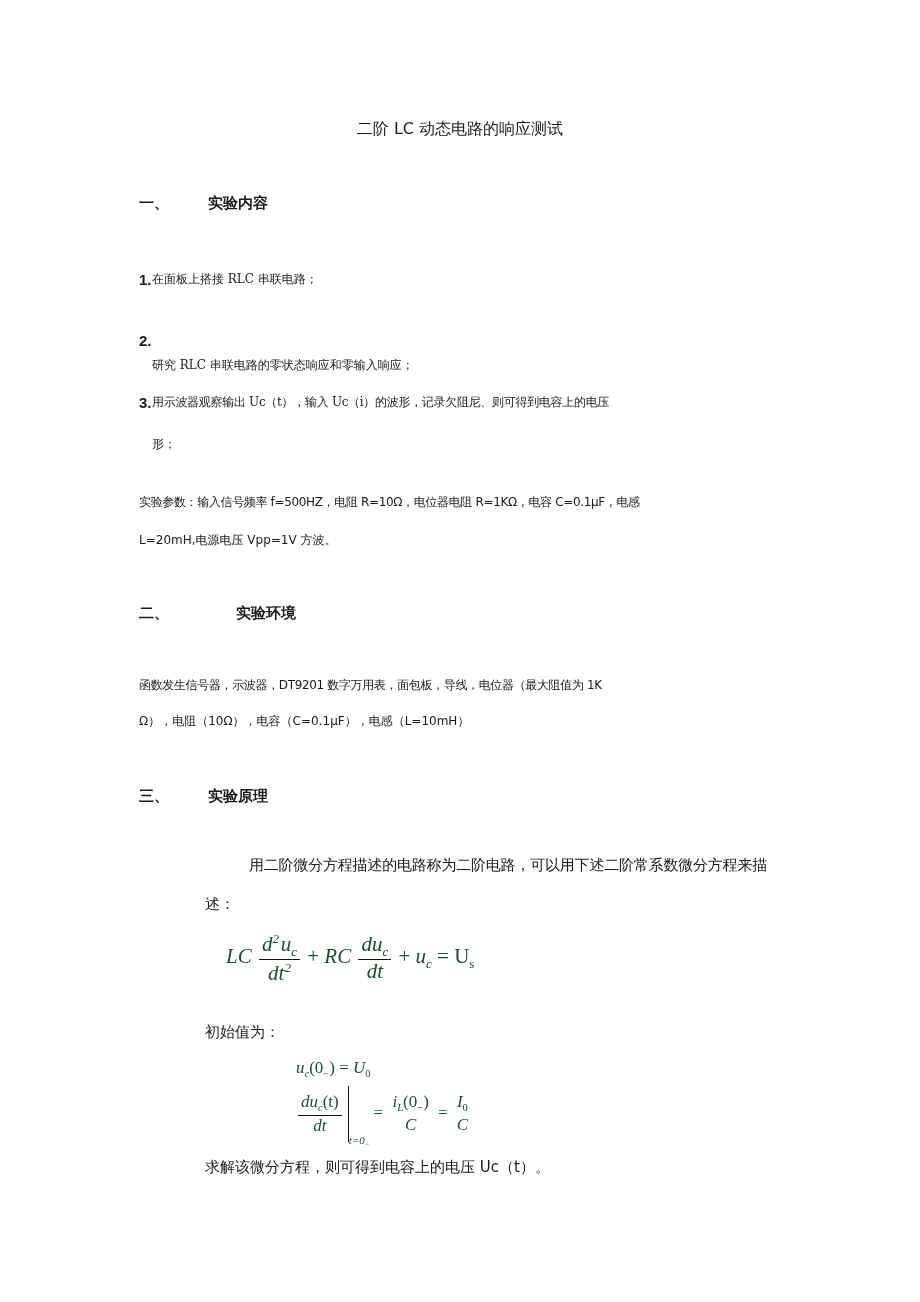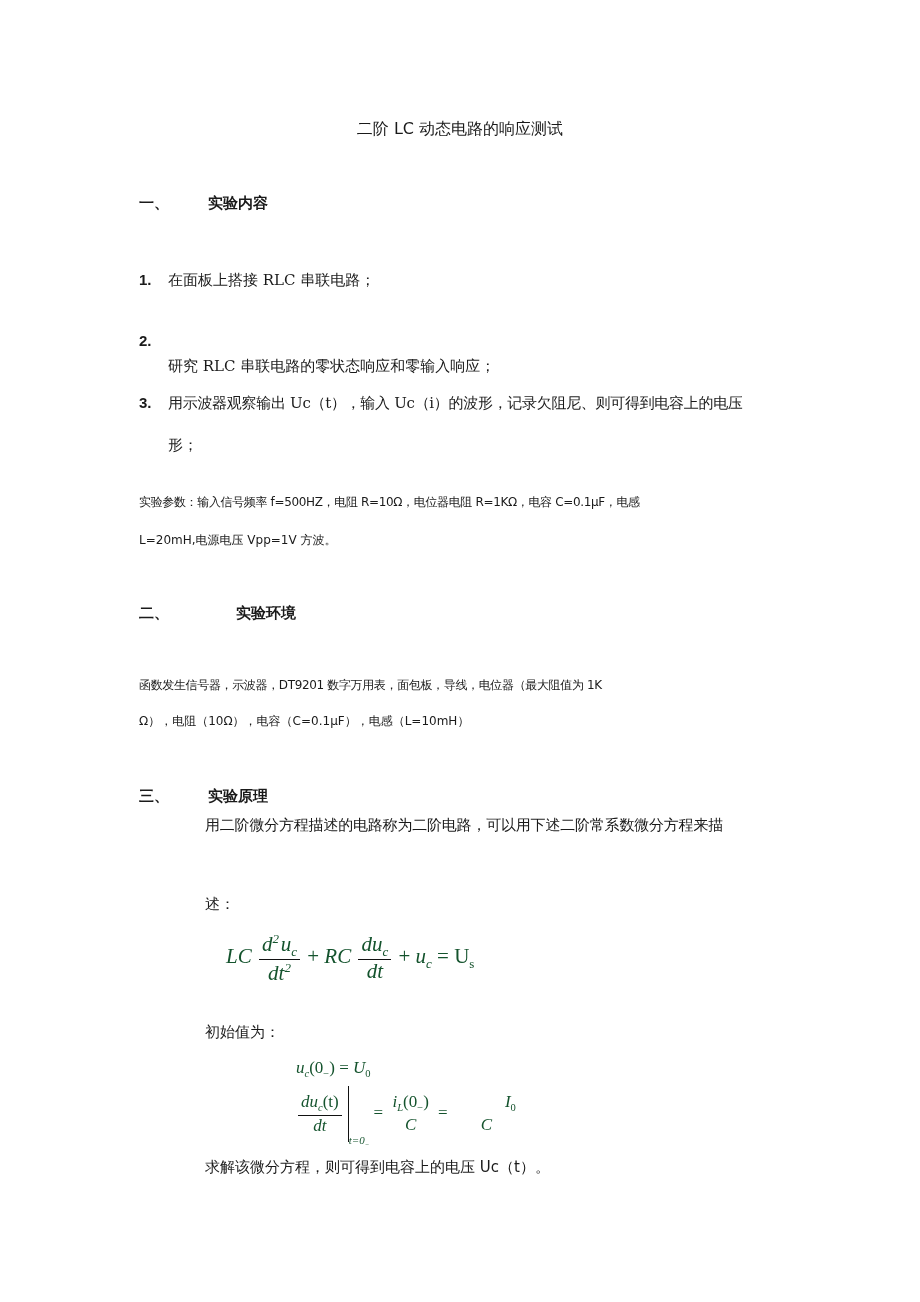--- a/index.html
+++ b/index.html
@@ -32,22 +32,22 @@
       font-size: 15px;
       font-weight: bold;
     }
     .item-num {
       left: 139px;
       font-weight: bold;
       font-family: "Liberation Sans", sans-serif;
       font-size: 15px;
     }
     .item-text {
-      left: 168px;
-      font-size: 15px;
+      left: 152px;
+      font-size: 12px;
     }
     .para {
       left: 139px;
       font-family: "DejaVu Sans", "Liberation Sans", sans-serif;
       font-size: 12px;
     }
     .indent-para {
       left: 205px;
       font-size: 15px;
     }
@@ -105,21 +105,21 @@
 
 <div class="abs sec-num" style="top:604px;">二、</div>
 <div class="abs sec-title" style="top:604px;margin-left:28px;">实验环境</div>
 
 <div class="abs para" style="top:677px; letter-spacing:-0.35px;">函数发生信号器，示波器，DT9201 数字万用表，面包板，导线，电位器（最大阻值为 1K</div>
 <div class="abs para" style="top:713px;">Ω），电阻（10Ω），电容（C=0.1μF），电感（L=10mH）</div>
 
 <div class="abs sec-num" style="top:787px;">三、</div>
 <div class="abs sec-title" style="top:787px;">实验原理</div>
 
-<div class="abs indent-para" style="top:816px; letter-spacing:-0.2px;">用二阶微分方程描述的电路称为二阶电路，可以用下述二阶常系数微分方程来描</div>
+<div class="abs indent-para" style="top:856px; letter-spacing:-0.2px;margin-left:44px;">用二阶微分方程描述的电路称为二阶电路，可以用下述二阶常系数微分方程来描</div>
 <div class="abs indent-para" style="top:895px;">述：</div>
 
 <div class="abs math" style="left:226px; top:932px; font-size:21px; line-height:1;">
   <span>LC</span>
   <span class="frac">
     <span class="num"><span>d</span><sup>2</sup> <span>u</span><sub>c</sub></span>
     <span class="den"><span>dt</span><sup>2</sup></span>
   </span>
   <span class="upright">+</span>
   <span>RC</span>
@@ -146,18 +146,18 @@
     <span class="num"><span>du</span><sub>c</sub><span class="upright">(t)</span></span>
     <span class="den">dt</span>
   </span><span class="evalbar"></span><span style="font-size:11px; vertical-align:-26px;"><span>t=0</span><sub>−</sub></span>
   <span class="upright">=</span>
   <span class="frac">
     <span class="num" style="border-bottom:none;"><span>i</span><sub>L</sub><span class="upright">(0</span><sub class="upright">−</sub><span class="upright">)</span></span>
     <span class="den">C</span>
   </span>
   <span class="upright">=</span>
   <span class="frac">
-    <span class="num" style="border-bottom:none;margin-left:48px;"><span>I</span><sub class="upright">0</sub></span>
+    <span class="num" style="border-bottom:none;"><span>I</span><sub class="upright">0</sub></span>
     <span class="den">C</span>
   </span>
 </div>
 
 <div class="abs indent-para" style="top:1158px; font-family:'DejaVu Sans','Liberation Sans',sans-serif;">求解该微分方程，则可得到电容上的电压 Uc（t）。</div>
 
 </body></html>

